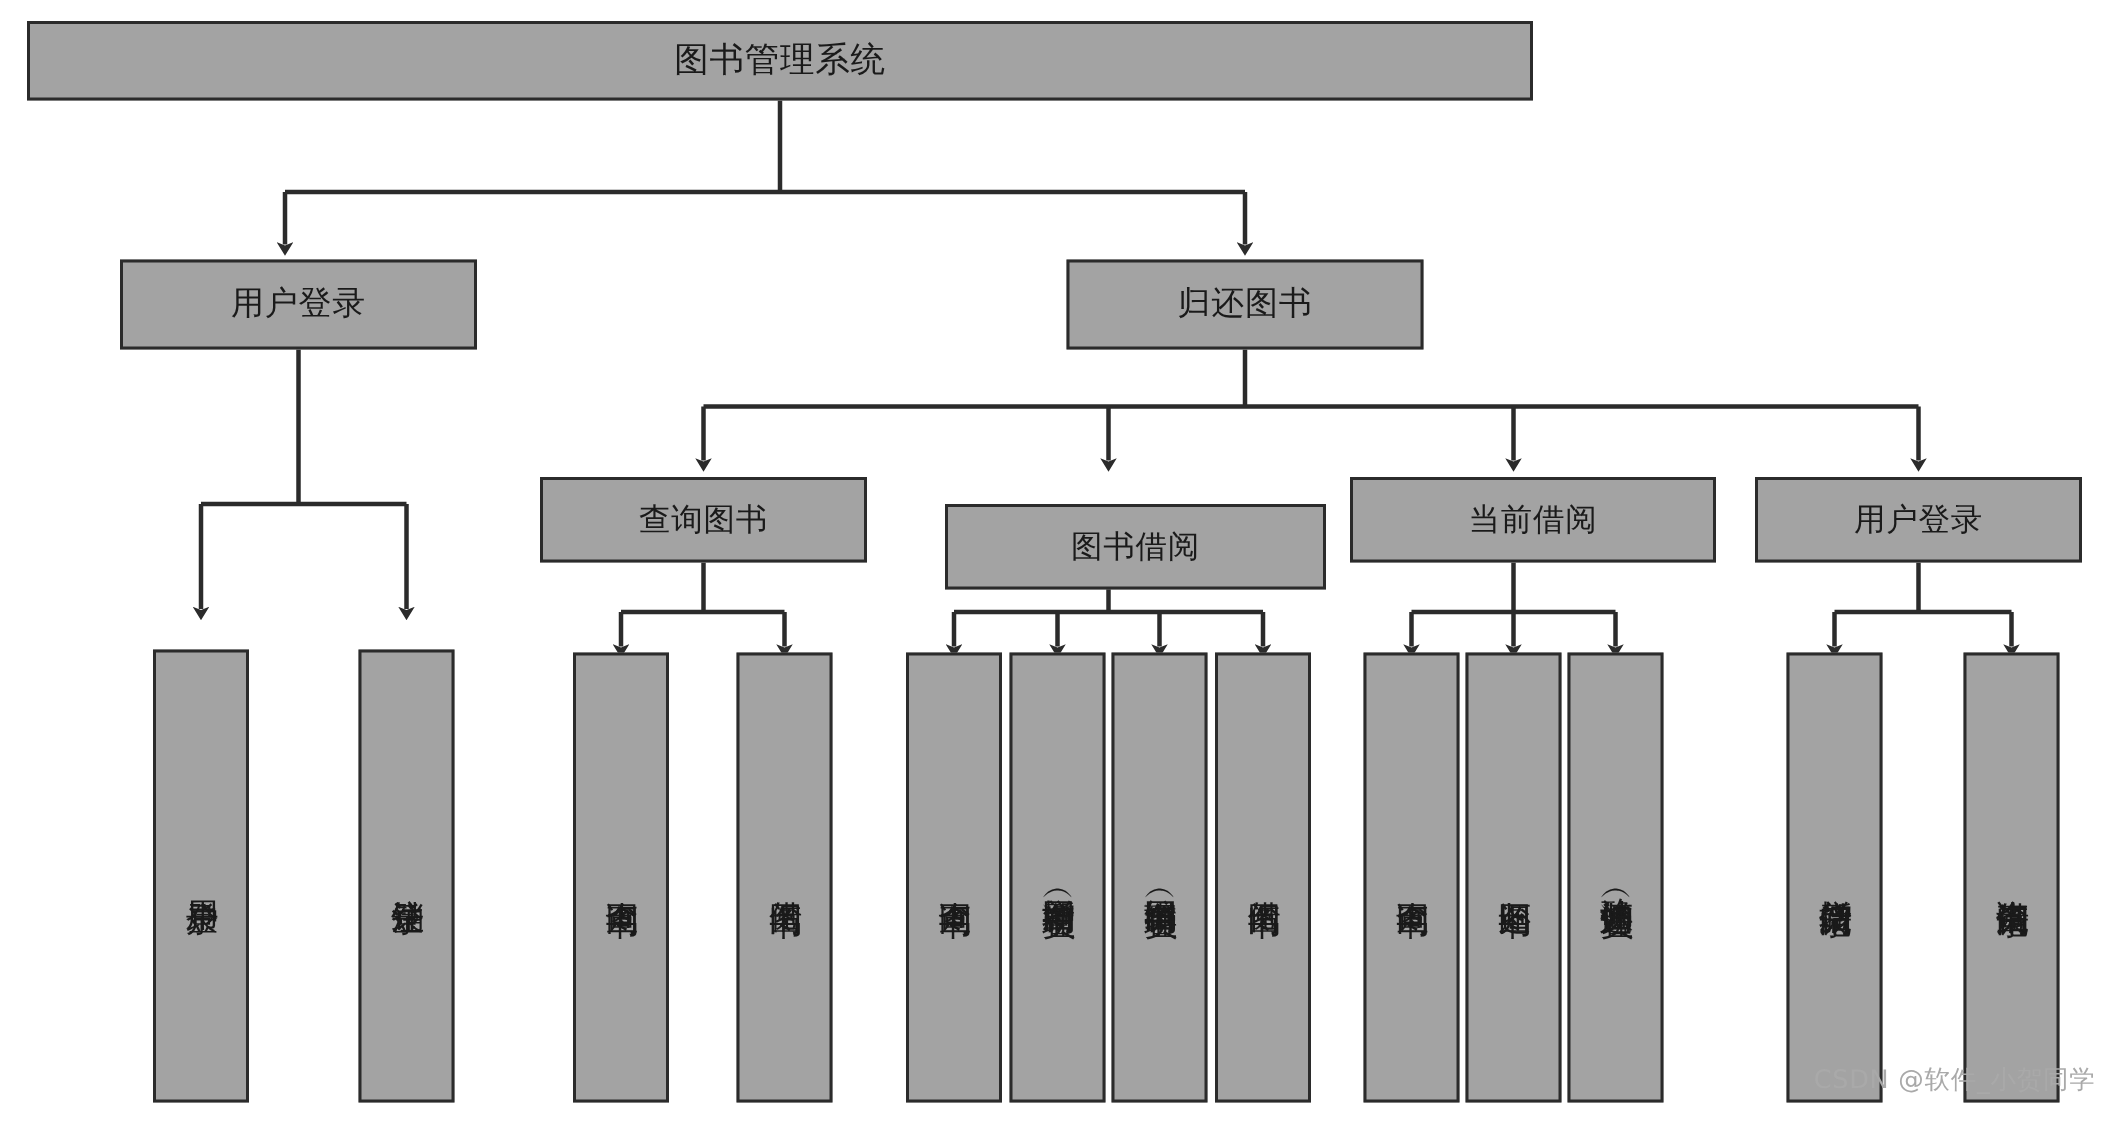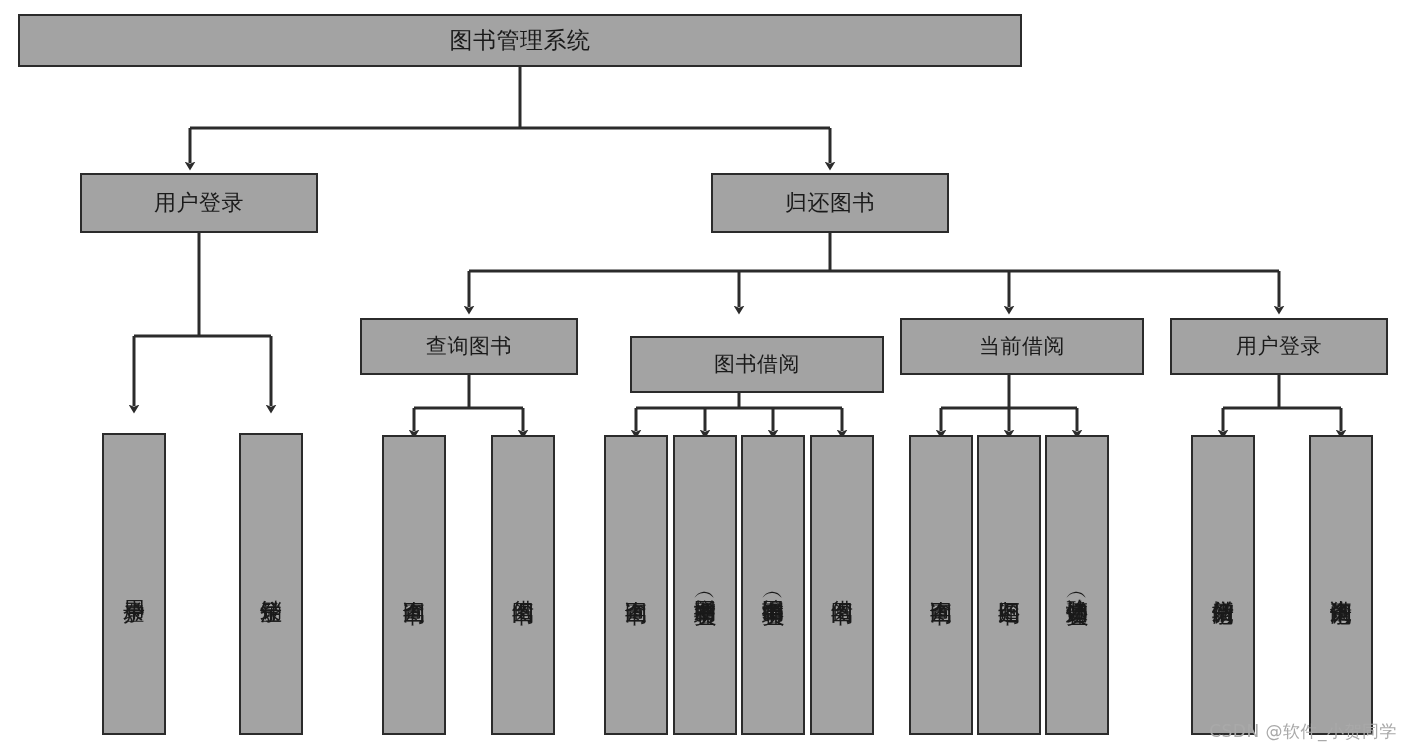--- a/index.html
+++ b/index.html
@@ -60,21 +60,21 @@
     letter-spacing: 1px;
     white-space: nowrap;
     max-height: 272px;
   }
   .node-leaf.leaf-tall .node-label {
     max-height: 290px;
   }
   #watermark {
     position: absolute;
     right: 8px;
-    bottom: 4px;
+    bottom: 16px;
     font-size: 17px;
     color: #a9a9a9;
     white-space: nowrap;
     letter-spacing: 0.5px;
   }
 </style>
 </head>
 <body>
 
 <div id="diagram-root">

